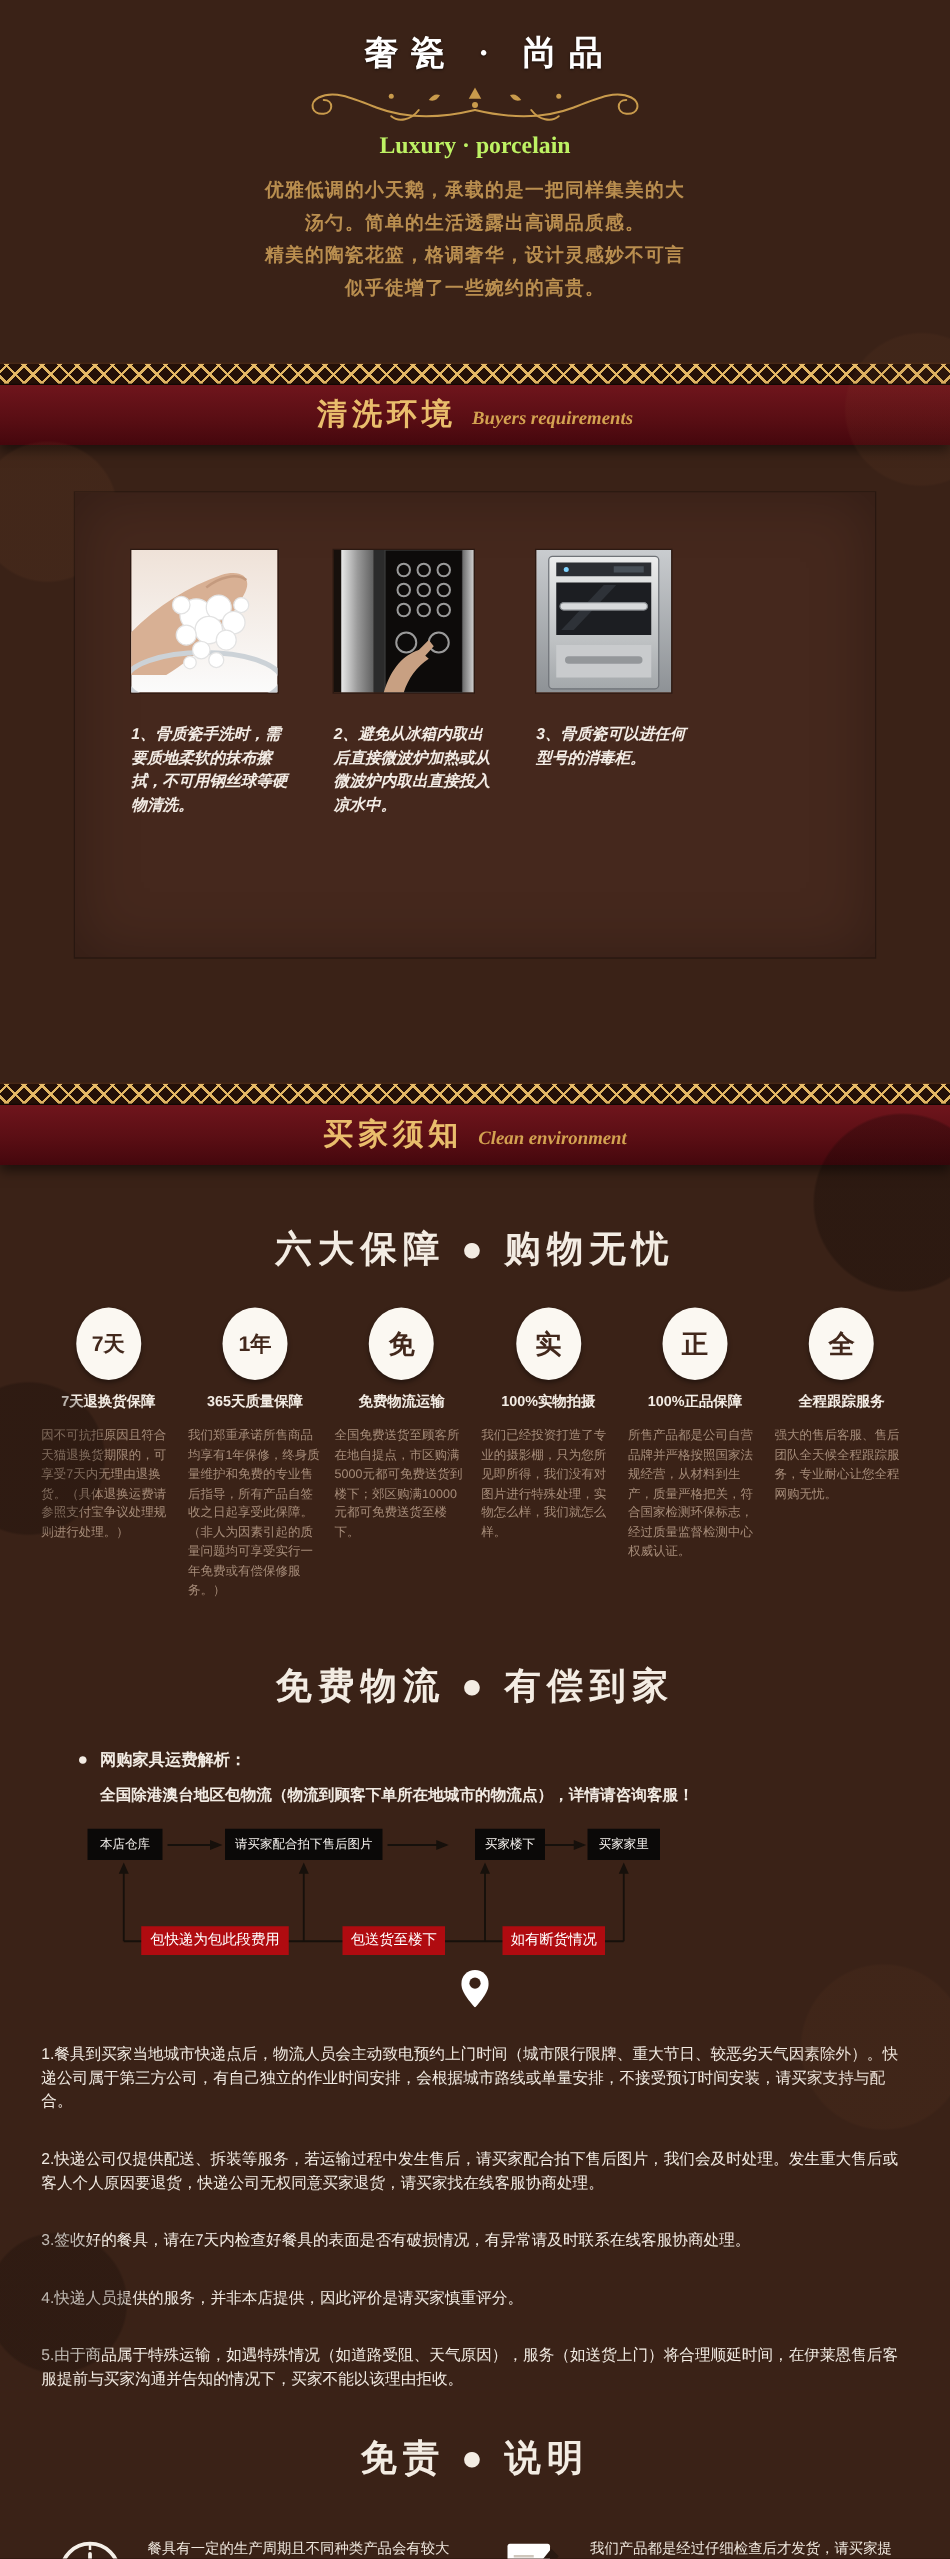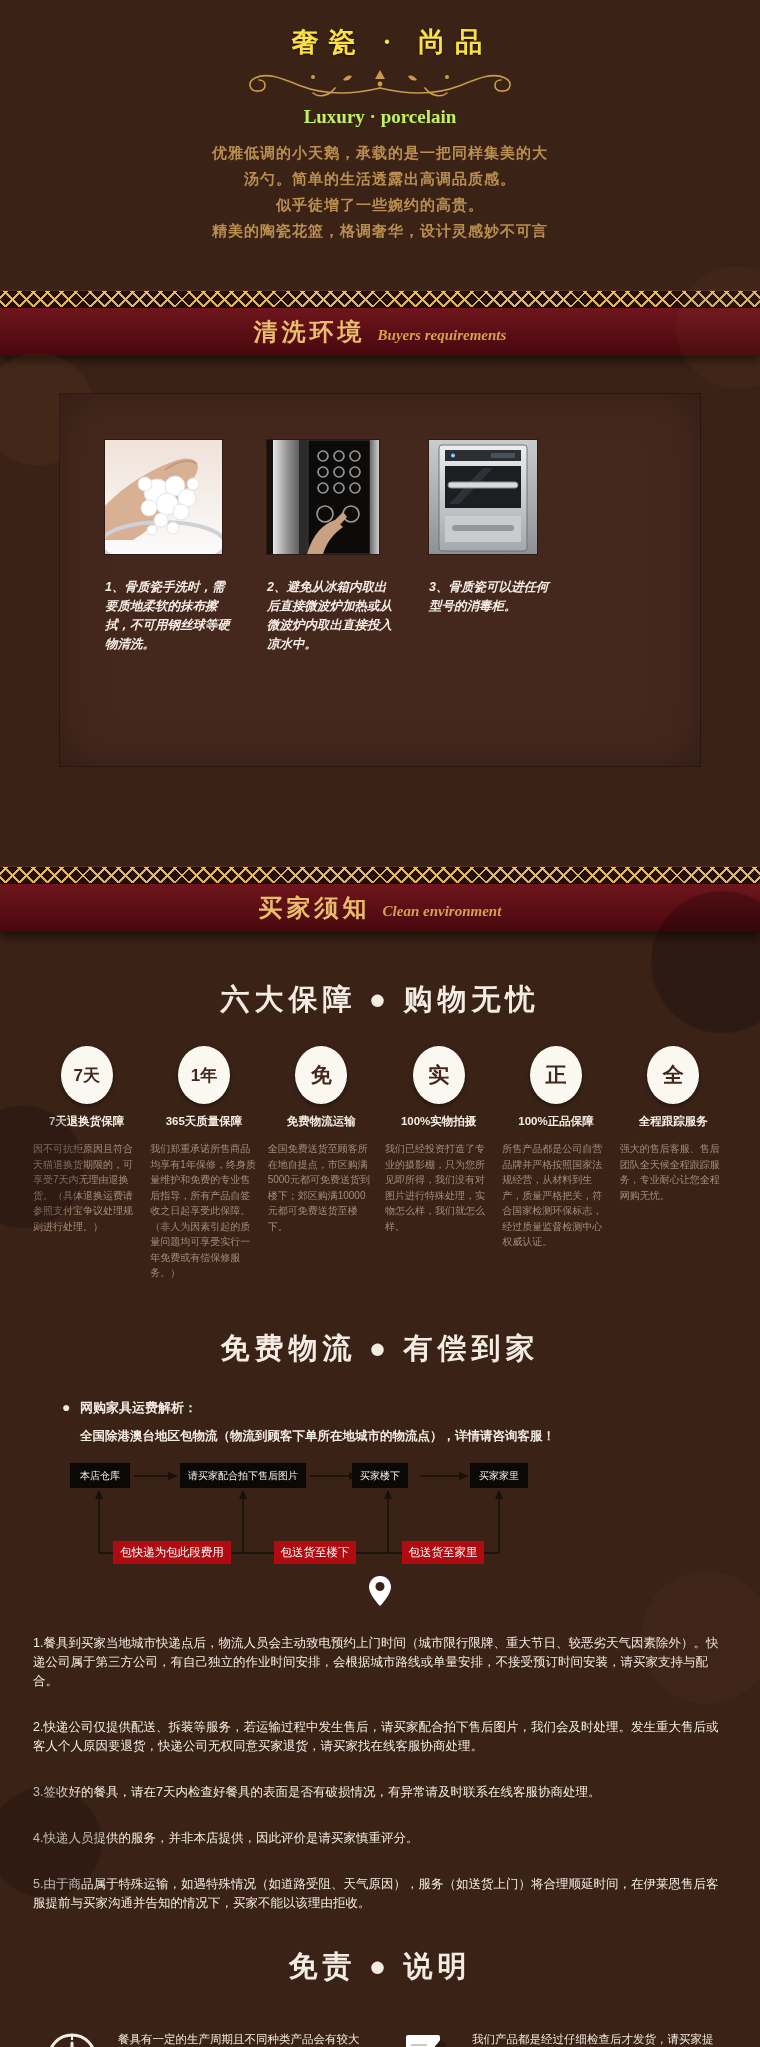--- a/index.html
+++ b/index.html
@@ -15,21 +15,21 @@
       radial-gradient(circle at 5% 20%, rgba(140,85,50,.10) 0 55px, transparent 57px),
       radial-gradient(circle at 97% 16%, rgba(140,85,50,.08) 0 60px, transparent 62px),
       radial-gradient(circle at 95% 47%, rgba(10,4,2,.28) 0 70px, transparent 72px),
       radial-gradient(circle at 3% 57%, rgba(10,4,2,.24) 0 60px, transparent 62px),
       radial-gradient(circle at 93% 80%, rgba(140,85,50,.07) 0 65px, transparent 67px),
       radial-gradient(circle at 6% 90%, rgba(10,4,2,.22) 0 55px, transparent 57px);
   }
   
   .header { height:290px; box-sizing:border-box; padding-top:24px; text-align:center; position:relative; }
   .brand-title { font-family:"Liberation Serif",serif; font-size:27px; font-weight:bold;
-    color:#fde047; letter-spacing:10px; text-shadow:0 1px 2px rgba(0,0,0,.6);margin-left:24px; }
+    color:#ffffff; letter-spacing:10px; text-shadow:0 1px 2px rgba(0,0,0,.6);margin-left:24px; }
   .flourish { margin:2px auto 0; display:block; }
   .brand-sub { font-family:"Liberation Serif",serif; font-weight:bold;
     font-size:19px; color:#bef264; margin-top:2px; }
   .product-title { font-family:"Liberation Serif",serif; font-size:26px; font-weight:bold;
     color:#d9ad62; margin-top:14px; letter-spacing:6px; }
   .intro { margin-top:12px; }
   .intro div { font-size:15px; font-weight:bold; color:#b98e4f; line-height:26px; letter-spacing:1px; }
   
   .xband { height:16px; background-color:#241008; border-top:1px solid #53301c; border-bottom:1px solid #150904;
     background-image:
@@ -66,21 +66,21 @@
   
   .logi-title { margin-top:48px; }
   .note { margin-top:30px; padding-left:62px; font-size:13px; font-weight:bold; color:#f2ebe3; }
   .note .dot { font-size:14px; margin-right:6px; }
   .note2 { margin-top:11px; padding-left:80px; font-size:12.5px; color:#f2ebe3; font-weight:bold; }
   .flow { position:relative; height:105px; margin-top:18px; }
   .fnode { position:absolute; top:0; height:25px; line-height:25px; text-align:center;
     background:#0b0908; color:#f5f2ee; font-size:10px; white-space:nowrap; }
   .fb1 { left:70px;  width:60px; }
   .fb2 { left:180px; width:126px; }
-  .fb3 { left:352px; width:56px; }
+  .fb3 { left:380px; width:56px; }
   .fb4 { left:470px; width:58px; }
   .fcost { position:absolute; top:62px; height:23px; line-height:23px; text-align:center;
     background:#b00b10; color:#fff; font-size:11.5px; white-space:nowrap;margin-top:16px; }
   .fc1 { left:113px; width:118px; }
   .fc2 { left:274px; width:82px; }
   .fc3 { left:402px; width:82px; }
   .flow svg { position:absolute; left:0; top:0; }
   .pin-row { text-align:center; margin-top:8px; height:32px; }
   .terms { padding:26px 33px 0; }
   .terms p { margin:0 0 27px; font-size:12.5px; line-height:19px; color:#f2ebe3; }
@@ -111,22 +111,22 @@
         <circle cx="98" cy="15" r="2"></circle>
         <circle cx="232" cy="15" r="2"></circle>
         <path d="M128 18 q4 -6 9 -4 q-3 6 -9 4z"></path>
         <path d="M202 18 q-4 -6 -9 -4 q3 6 9 4z"></path>
       </g>
     </svg>
     <div class="brand-sub">Luxury · porcelain</div>
     <div class="intro">
       <div>优雅低调的小天鹅，承载的是一把同样集美的大</div>
       <div>汤勺。简单的生活透露出高调品质感。</div>
+      <div>精美的陶瓷花篮，格调奢华，设计灵感妙不可言</div>
       <div>似乎徒增了一些婉约的高贵。</div>
-      <div>精美的陶瓷花篮，格调奢华，设计灵感妙不可言</div>
     </div>
   </div>
 
   <div class="xband"></div>
   <div class="maroon">
     <span class="cn">清洗环境</span>
     <span class="en">Buyers requirements</span>
   </div>
 
   <div class="clean-wrap">
@@ -295,21 +295,21 @@
         <polygon points="388,27 384,36 392,36"></polygon>
         <polygon points="499,27 495,36 503,36"></polygon>
       </g>
     </svg>
     <div class="fnode fb1">本店仓库</div>
     <div class="fnode fb2">请买家配合拍下售后图片</div>
     <div class="fnode fb3">买家楼下</div>
     <div class="fnode fb4">买家家里</div>
     <div class="fcost fc1">包快递为包此段费用</div>
     <div class="fcost fc2">包送货至楼下</div>
-    <div class="fcost fc3">包送货至家里</div>
+    <div class="fcost fc3">如有断货情况</div>
   </div>
 
   <div class="pin-row">
     <svg width="22" height="30" viewBox="0 0 22 30">
       <path d="M11 0 C4.9 0 0 4.9 0 11 c0 8 11 19 11 19 s11 -11 11 -19 C22 4.9 17.1 0 11 0 z" fill="#ffffff"></path>
       <circle cx="11" cy="10.5" r="4.5" fill="#3a2217"></circle>
     </svg>
   </div>
 
   <div class="terms">

